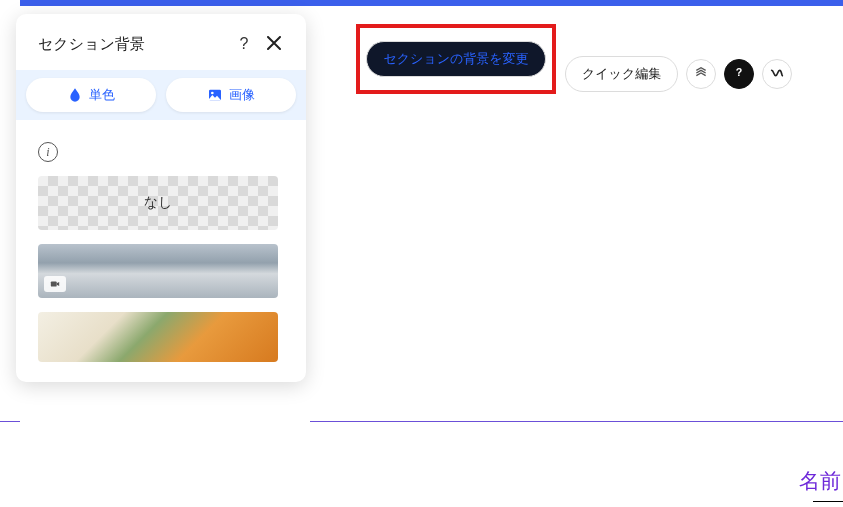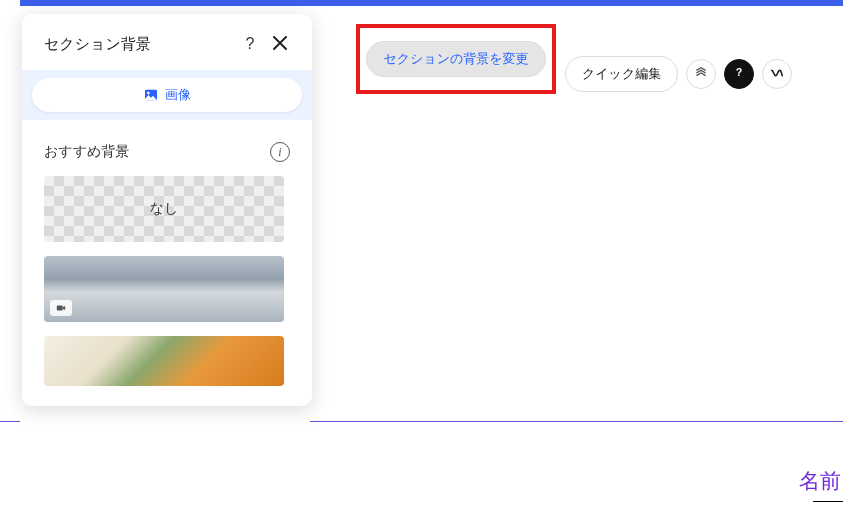--- a/index.html
+++ b/index.html
@@ -1,20 +1,20 @@
 <!DOCTYPE html>
 <html><head>
   <meta charset="utf-8">
   <style>
     * { box-sizing: border-box; margin: 0; padding: 0; }
     body { font-family: -apple-system, BlinkMacSystemFont, "Helvetica Neue", Arial, sans-serif; background: #fff; width: 843px; height: 507px; position: relative; overflow: hidden; }
     
     .top-accent { position: absolute; top: 0; left: 20px; right: 0; height: 6px; background: #3b5feb; }
     
-    .panel { position: absolute; top: 14px; left: 22px; width: 290px; background: #fff; border-radius: 10px; box-shadow: 0 4px 20px rgba(0,0,0,0.15); display: flex; flex-direction: column; }
+    .panel { position: absolute; top: 14px; left: 16px; width: 290px; background: #fff; border-radius: 10px; box-shadow: 0 4px 20px rgba(0,0,0,0.15); display: flex; flex-direction: column; }
     
     .panel-header { display: flex; align-items: center; padding: 18px 20px 14px 22px; }
     .panel-title { flex: 1; font-size: 15px; color: #222; }
     .help-btn { width: 24px; height: 24px; display: flex; align-items: center; justify-content: center; font-size: 16px; color: #333; background: none; border: none; cursor: pointer; margin-right: 6px; }
     .close-btn { width: 24px; height: 24px; display: flex; align-items: center; justify-content: center; background: none; border: none; cursor: pointer; }
     .close-btn svg { width: 14px; height: 14px; }
     
     .settings-row { display: flex; justify-content: center; padding: 46px 0 36px 0; }
     .settings-pill { display: inline-flex; align-items: center; gap: 8px; background: #5f6368; color: #fff; border: none; border-radius: 22px; padding: 8px 18px; font-size: 14px; cursor: pointer; }
     .settings-pill svg { width: 16px; height: 16px; }
@@ -23,40 +23,40 @@
     .tab { flex: 1; display: inline-flex; align-items: center; justify-content: center; gap: 6px; padding: 8px 6px; background: #fff; border: none; border-radius: 20px; font-size: 13px; color: #2962ff; cursor: pointer; box-shadow: 0 1px 3px rgba(0,0,0,0.08); }
     .tab.inactive { background: transparent; box-shadow: none; }
     .tab-icon { width: 16px; height: 16px; display: inline-flex; align-items: center; justify-content: center; }
     .tab-icon svg { width: 16px; height: 16px; fill: #2962ff; }
     
     .section-label-row { display: flex; align-items: center; padding: 22px 22px 14px 22px; }
     .section-label { flex: 1; font-size: 14px; color: #333; }
     .info-circle { width: 20px; height: 20px; border: 1.5px solid #555; border-radius: 50%; display: flex; align-items: center; justify-content: center; font-size: 12px; font-style: italic; font-family: Georgia, serif; color: #555; cursor: pointer; }
     
     .thumb-list { padding: 0 22px 20px 22px; display: flex; flex-direction: column; gap: 14px; }
-    .thumb { width: 240px; height: 66px; border-radius: 4px; position: relative; cursor: pointer; overflow: hidden; background: #ccc; }
+    .thumb { width: 240px; height: 54px; border-radius: 4px; position: relative; cursor: pointer; overflow: hidden; background: #ccc; }
     .thumb-none { 
       background-image: 
         linear-gradient(45deg, #d9d9d9 25%, transparent 25%),
         linear-gradient(-45deg, #d9d9d9 25%, transparent 25%),
         linear-gradient(45deg, transparent 75%, #d9d9d9 75%),
         linear-gradient(-45deg, transparent 75%, #d9d9d9 75%);
       background-size: 20px 20px;
       background-position: 0 0, 0 10px, 10px -10px, -10px 0;
       background-color: #f0f0f0;
       display: flex; align-items: center; justify-content: center;
       font-size: 14px; color: #333;
     }
     .thumb-mountain { background: linear-gradient(180deg, #b8c2cc 0%, #93a1ad 35%, #d4d9dd 55%, #aab4bd 100%); }
     .thumb-fruit { background: linear-gradient(135deg, #f3efe3 0%, #e8dfc9 30%, #8ba86d 45%, #e89a3d 65%, #d77a1f 100%); height: 50px; }
     .play-overlay { position: absolute; bottom: 6px; left: 6px; width: 22px; height: 16px; background: rgba(255,255,255,0.85); border-radius: 3px; display: flex; align-items: center; justify-content: center; }
     .play-overlay svg { width: 10px; height: 10px; fill: #555; }
     
     .callout-box { position: absolute; top: 24px; left: 356px; width: 200px; height: 70px; border: 4px solid #e31b1b; display: flex; align-items: center; justify-content: center; }
-    .callout-btn { background: #e5e5e5; border: 1px solid #dcdcdc; border-radius: 20px; padding: 8px 16px; font-size: 13px; color: #2962ff; cursor: pointer; }
+    .callout-btn { background: #0f172a; border: 1px solid #dcdcdc; border-radius: 20px; padding: 8px 16px; font-size: 13px; color: #2962ff; cursor: pointer; }
     
     .right-controls { position: absolute; top: 56px; left: 565px; display: flex; align-items: center; gap: 8px; }
     .pill-btn { background: #fff; border: 1px solid #dcdcdc; border-radius: 20px; padding: 8px 16px; font-size: 13px; color: #222; cursor: pointer; }
     .circ-btn { width: 30px; height: 30px; border-radius: 50%; border: 1px solid #dcdcdc; background: #fff; display: flex; align-items: center; justify-content: center; cursor: pointer; }
     .circ-btn.dark { background: #111; border-color: #111; }
     .circ-btn svg { width: 16px; height: 16px; }
     
     .footer-rule { position: absolute; top: 421px; left: 0; width: 20px; height: 1px; background: #6b4fd8; }
     .footer-rule2 { position: absolute; top: 421px; left: 310px; right: 0; height: 1px; background: #6b4fd8; }
     
@@ -79,31 +79,38 @@
           </svg>
       </span>
     </button>
   </div>
 
 
   <div class="tab-bar">
     <button class="tab">
       <span class="tab-icon">
         <svg viewBox="0 0 24 24">
+            <path d="M12 2C8 8 5 11 5 15a7 7 0 0014 0c0-4-3-7-7-13z"></path>
+          </svg>
+      </span>
+      <span>単色</span>
+    </button>
+    <button class="tab">
+      <span class="tab-icon">
+        <svg viewBox="0 0 24 24">
             <rect x="3" y="4" width="18" height="16" rx="2"></rect>
             <circle cx="8" cy="9" r="2" fill="#fff"></circle>
             <path d="M3 18l5-6 4 4 3-3 6 7H3z" fill="#fff"></path>
           </svg>
       </span>
       <span>画像</span>
     </button>
   </div>
 
   <div class="section-label-row">
-    <div class="section-label">おすすめ背景</div>
     <div class="info-circle">i</div>
   </div>
 
   <div class="thumb-list">
     <div class="thumb thumb-none">
       <span>なし</span>
     </div>
     <div class="thumb thumb-mountain">
       <div class="play-overlay">
         <svg viewBox="0 0 24 24">

